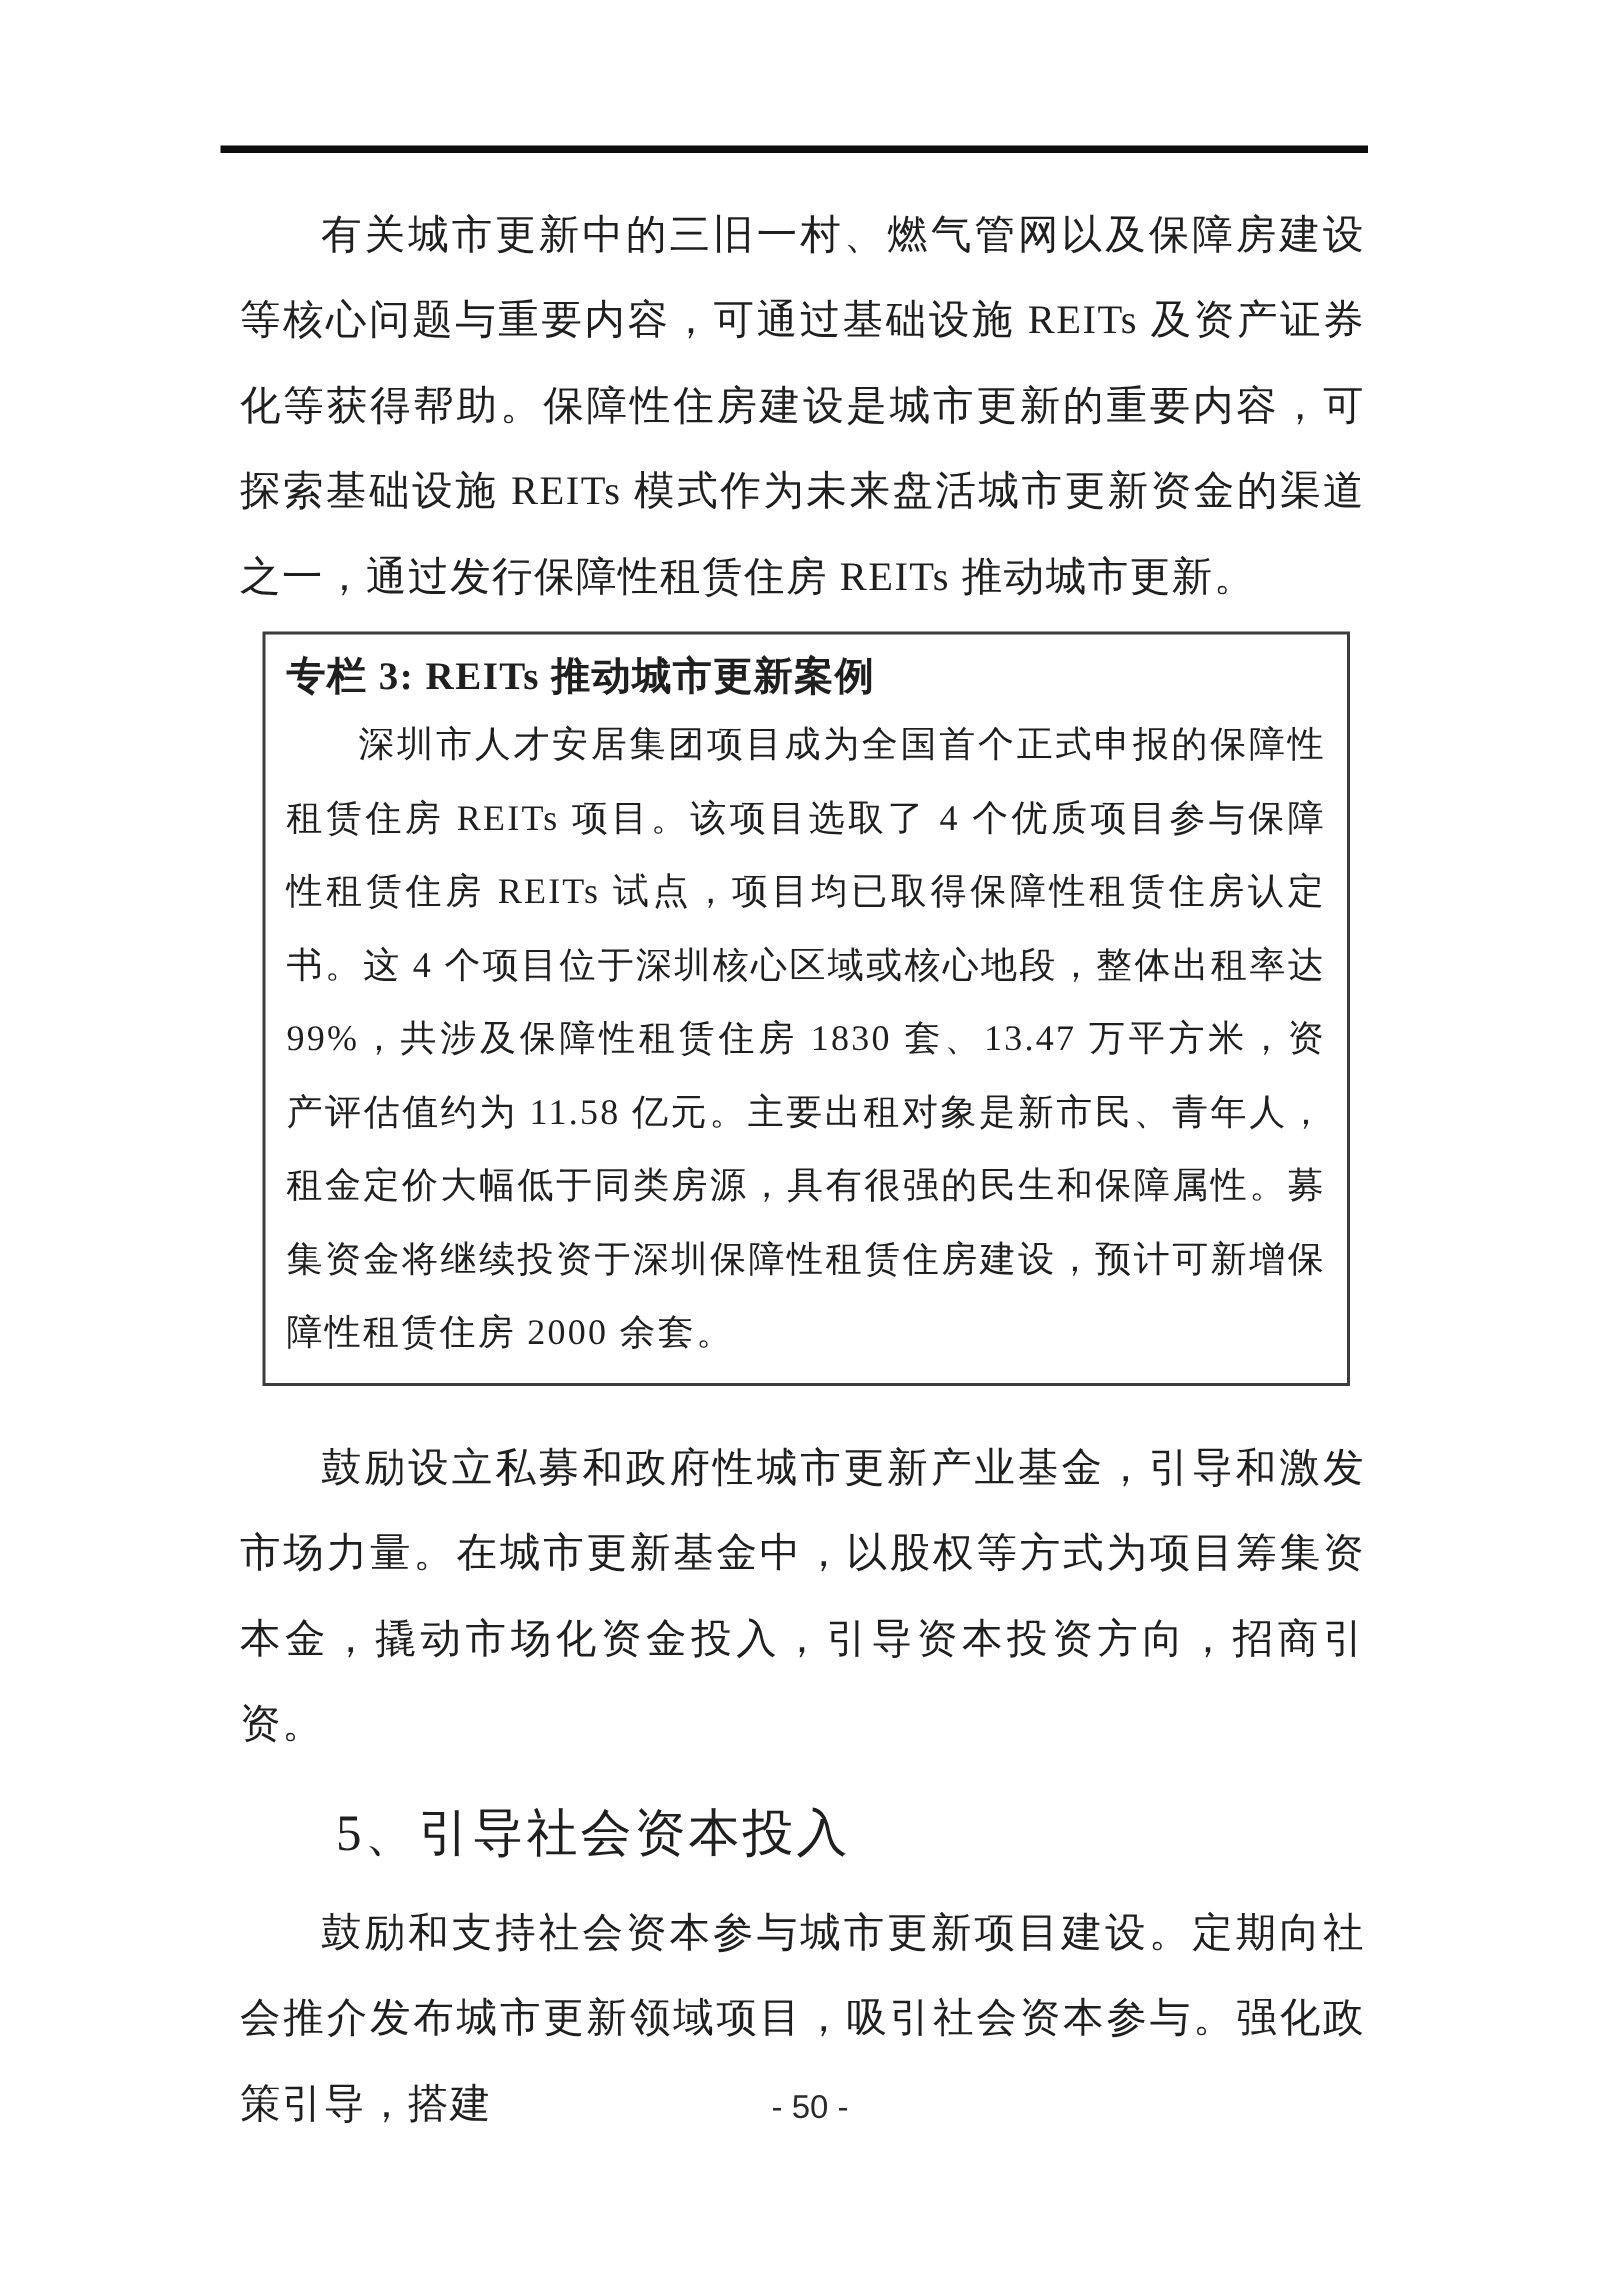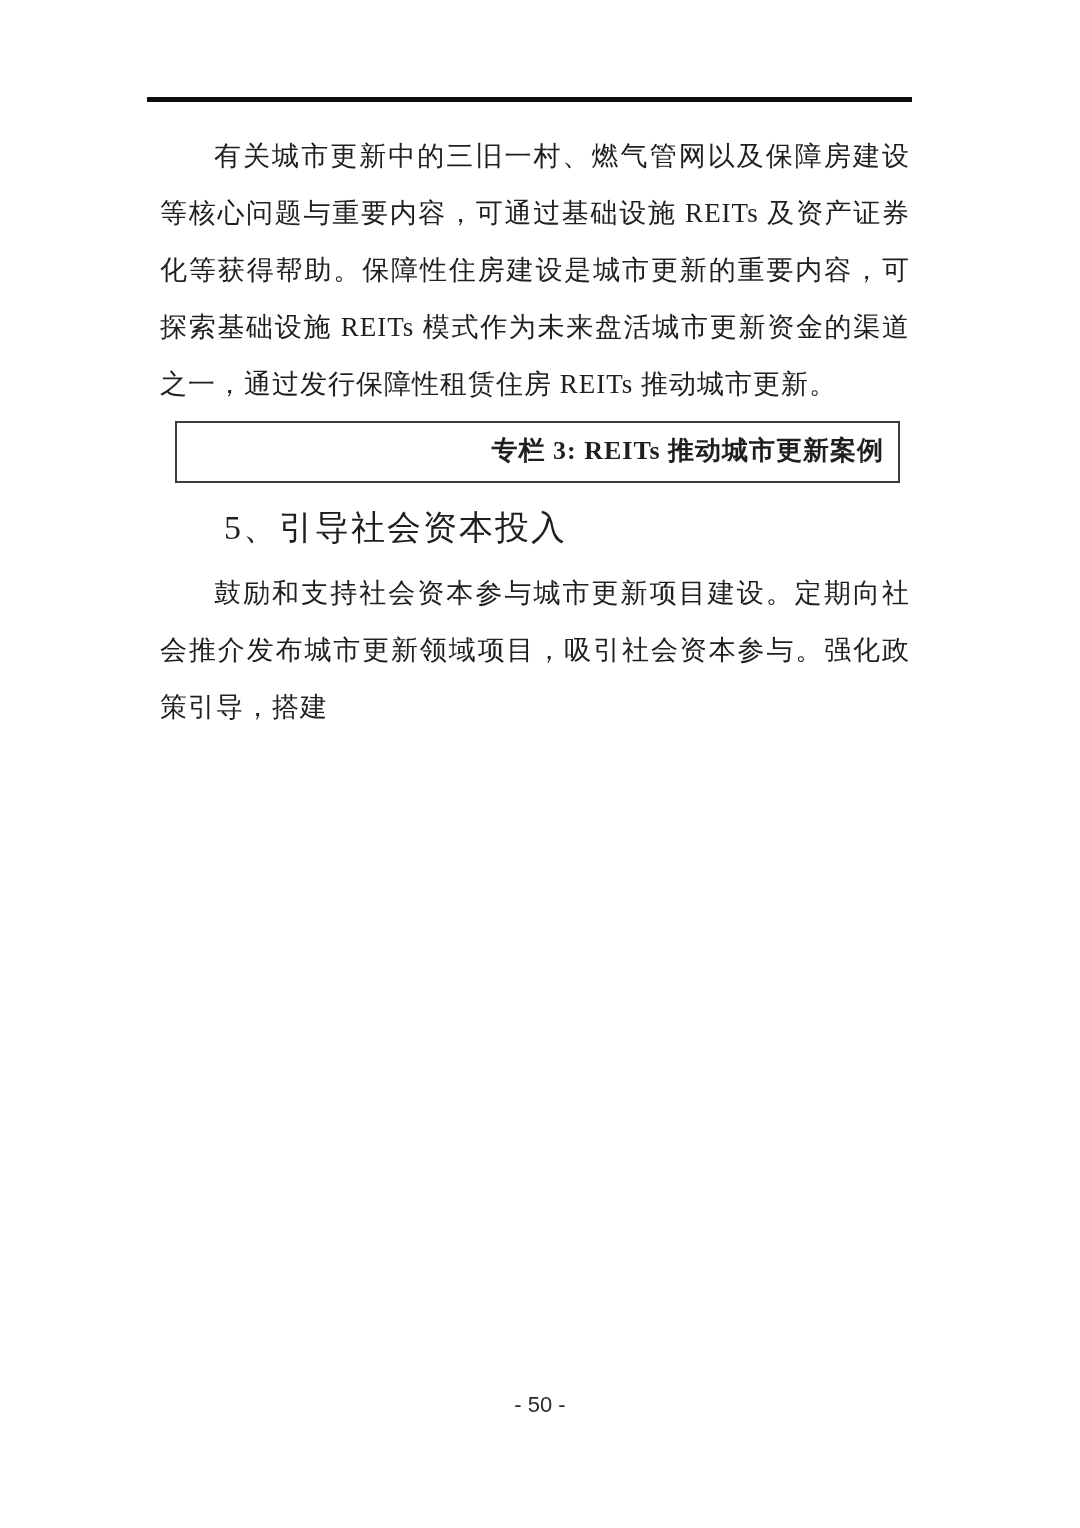--- a/index.html
+++ b/index.html
@@ -42,21 +42,21 @@
   .callout-box {
     margin-top: 8px;
     margin-left: 15px;
     margin-right: 10px;
     border: 2px solid #3c3c3c;
     padding: 6px 14px 8px 14px;
     background: #ffffff;
   }
   .callout-title {
     margin: 0;
-    text-align: right;
+    text-align: left;
     font-size: 26px;
     line-height: 44px;
     font-weight: bold;
     letter-spacing: 1px;
   }
   .callout-body {
     margin: 0;
     font-size: 24px;
     line-height: 49px;
     text-align: justify;
@@ -94,22 +94,24 @@
 
 <div class="page">
   <div class="content">
 
     <div class="header-rule"></div>
 
     <p class="body-para">有关城市更新中的三旧一村、燃气管网以及保障房建设等核心问题与重要内容，可通过基础设施 REITs 及资产证券化等获得帮助。保障性住房建设是城市更新的重要内容，可探索基础设施 REITs 模式作为未来盘活城市更新资金的渠道之一，通过发行保障性租赁住房 REITs 推动城市更新。</p>
 
     <div class="callout-box">
       <p class="callout-title">专栏 3:  REITs 推动城市更新案例</p>
+      <p class="callout-body">深圳市人才安居集团项目成为全国首个正式申报的保障性租赁住房 REITs 项目。该项目选取了 4 个优质项目参与保障性租赁住房 REITs 试点，项目均已取得保障性租赁住房认定书。这 4 个项目位于深圳核心区域或核心地段，整体出租率达 99%，共涉及保障性租赁住房 1830 套、13.47 万平方米，资产评估值约为 11.58 亿元。主要出租对象是新市民、青年人，租金定价大幅低于同类房源，具有很强的民生和保障属性。募集资金将继续投资于深圳保障性租赁住房建设，预计可新增保障性租赁住房 2000 余套。</p>
     </div>
 
+    <p class="body-para">鼓励设立私募和政府性城市更新产业基金，引导和激发市场力量。在城市更新基金中，以股权等方式为项目筹集资本金，撬动市场化资金投入，引导资本投资方向，招商引资。</p>
 
 
     <h2 class="section-heading">5、引导社会资本投入</h2>
 
     <p class="body-para last-para">鼓励和支持社会资本参与城市更新项目建设。定期向社会推介发布城市更新领域项目，吸引社会资本参与。强化政策引导，搭建</p>
 
   </div>
 
   <div class="page-footer">- 50 -</div>
 </div>

